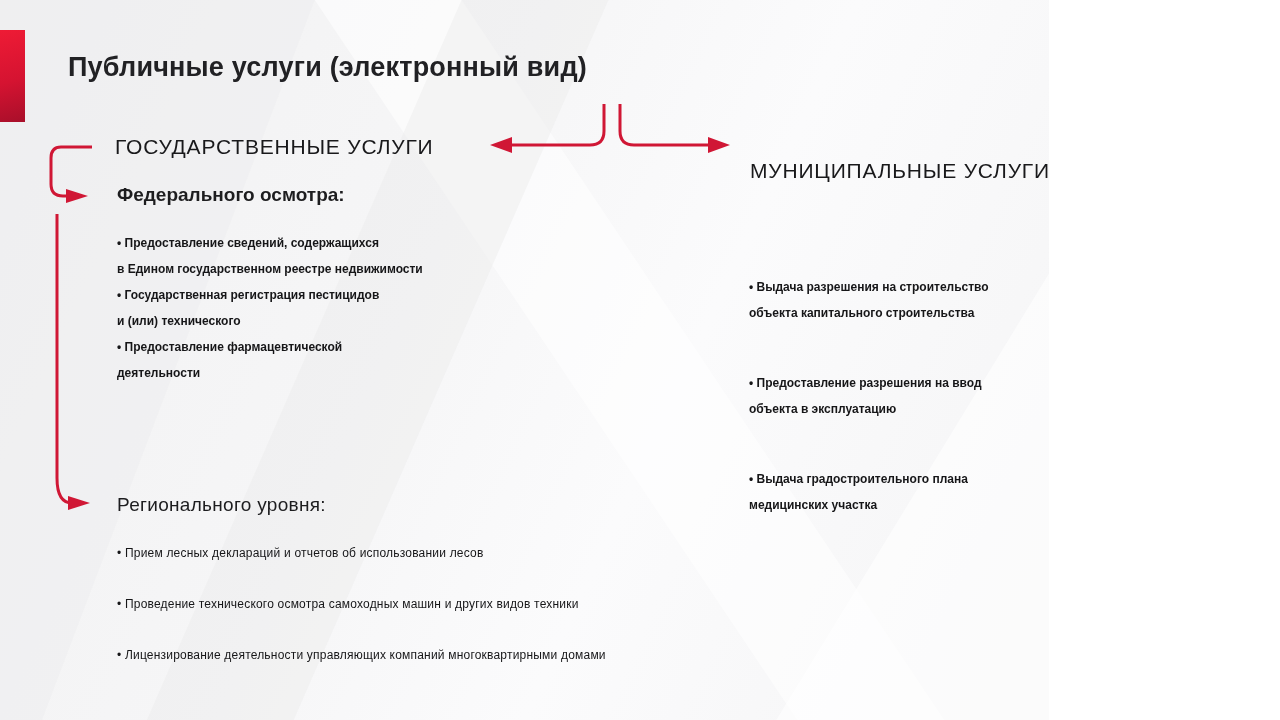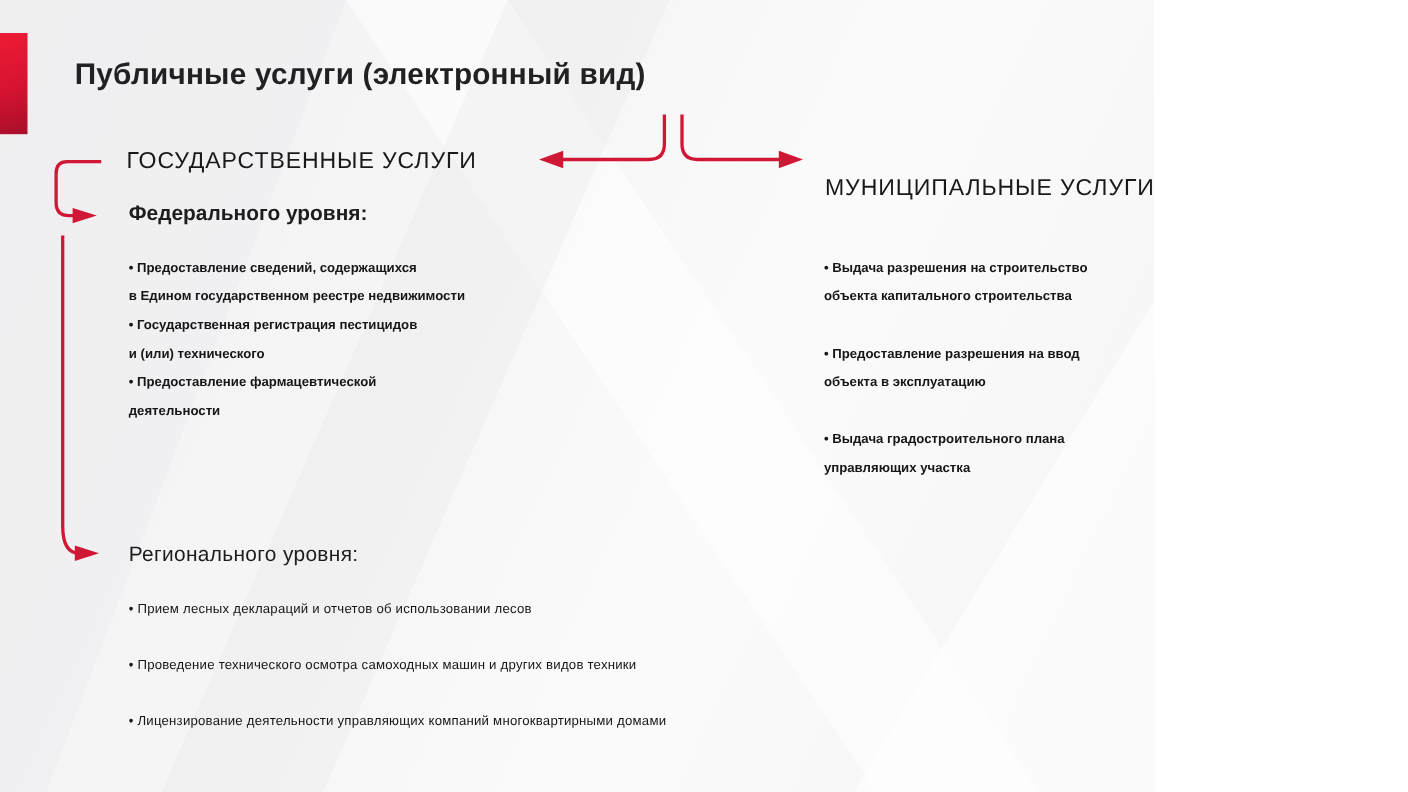--- a/index.html
+++ b/index.html
@@ -45,21 +45,21 @@
   .label-reg { top:494px; font-weight:500; letter-spacing:.3px; }
 
   .col {
     position:absolute; font-size:12px; line-height:26px; color:#161618;
   }
   .col-left  { left:117px; top:230px; width:640px; font-weight:600; }
   .col-right { left:749px; top:230px; width:510px; font-weight:600; }
   .col-reg   { left:117px; top:540px; width:1120px; font-weight:500; letter-spacing:.2px; }
 
   .item { white-space:pre-line; }
-  .col-right .item { margin-bottom:26px; }
+  .col-right .item { margin-bottom:26px;margin-top:44px; }
   .col-reg .item { margin-bottom:25px; white-space:nowrap; }
 
   .emblem { position:absolute; left:1114px; top:548px; width:128px; height:132px; }
 </style>
 </head>
 <body>
 
 <div class="slide">
 
   <div class="deco deco1"></div>
@@ -82,38 +82,38 @@
       <path d="M57,214 L57,478 Q57,503 72,503"></path>
     </g>
     <g fill="#d01735">
       <polygon points="512,137 512,153 490,145"></polygon>
       <polygon points="708,137 708,153 730,145"></polygon>
       <polygon points="66,189 66,203 88,196"></polygon>
       <polygon points="68,496 68,510 90,503"></polygon>
     </g>
   </svg>
 
-  <div class="label label-fed">Федерального уровня:</div>
+  <div class="label label-fed">Федерального осмотра:</div>
 
   <div class="col col-left">
     <div class="item">• Предоставление сведений, содержащихся
 в Едином государственном реестре недвижимости</div>
     <div class="item">• Государственная регистрация пестицидов
 и (или) технического</div>
     <div class="item">• Предоставление фармацевтической
 деятельности</div>
   </div>
 
   <div class="col col-right">
     <div class="item">• Выдача разрешения на строительство
 объекта капитального строительства</div>
     <div class="item">• Предоставление разрешения на ввод
 объекта в эксплуатацию</div>
     <div class="item">• Выдача градостроительного плана
-управляющих участка</div>
+медицинских участка</div>
   </div>
 
   <div class="label label-reg">Регионального уровня:</div>
 
   <div class="col col-reg">
     <div class="item">• Прием лесных деклараций и отчетов об использовании лесов</div>
     <div class="item">• Проведение технического осмотра самоходных машин и других видов техники</div>
     <div class="item">• Лицензирование деятельности управляющих компаний многоквартирными домами</div>
   </div>
 

